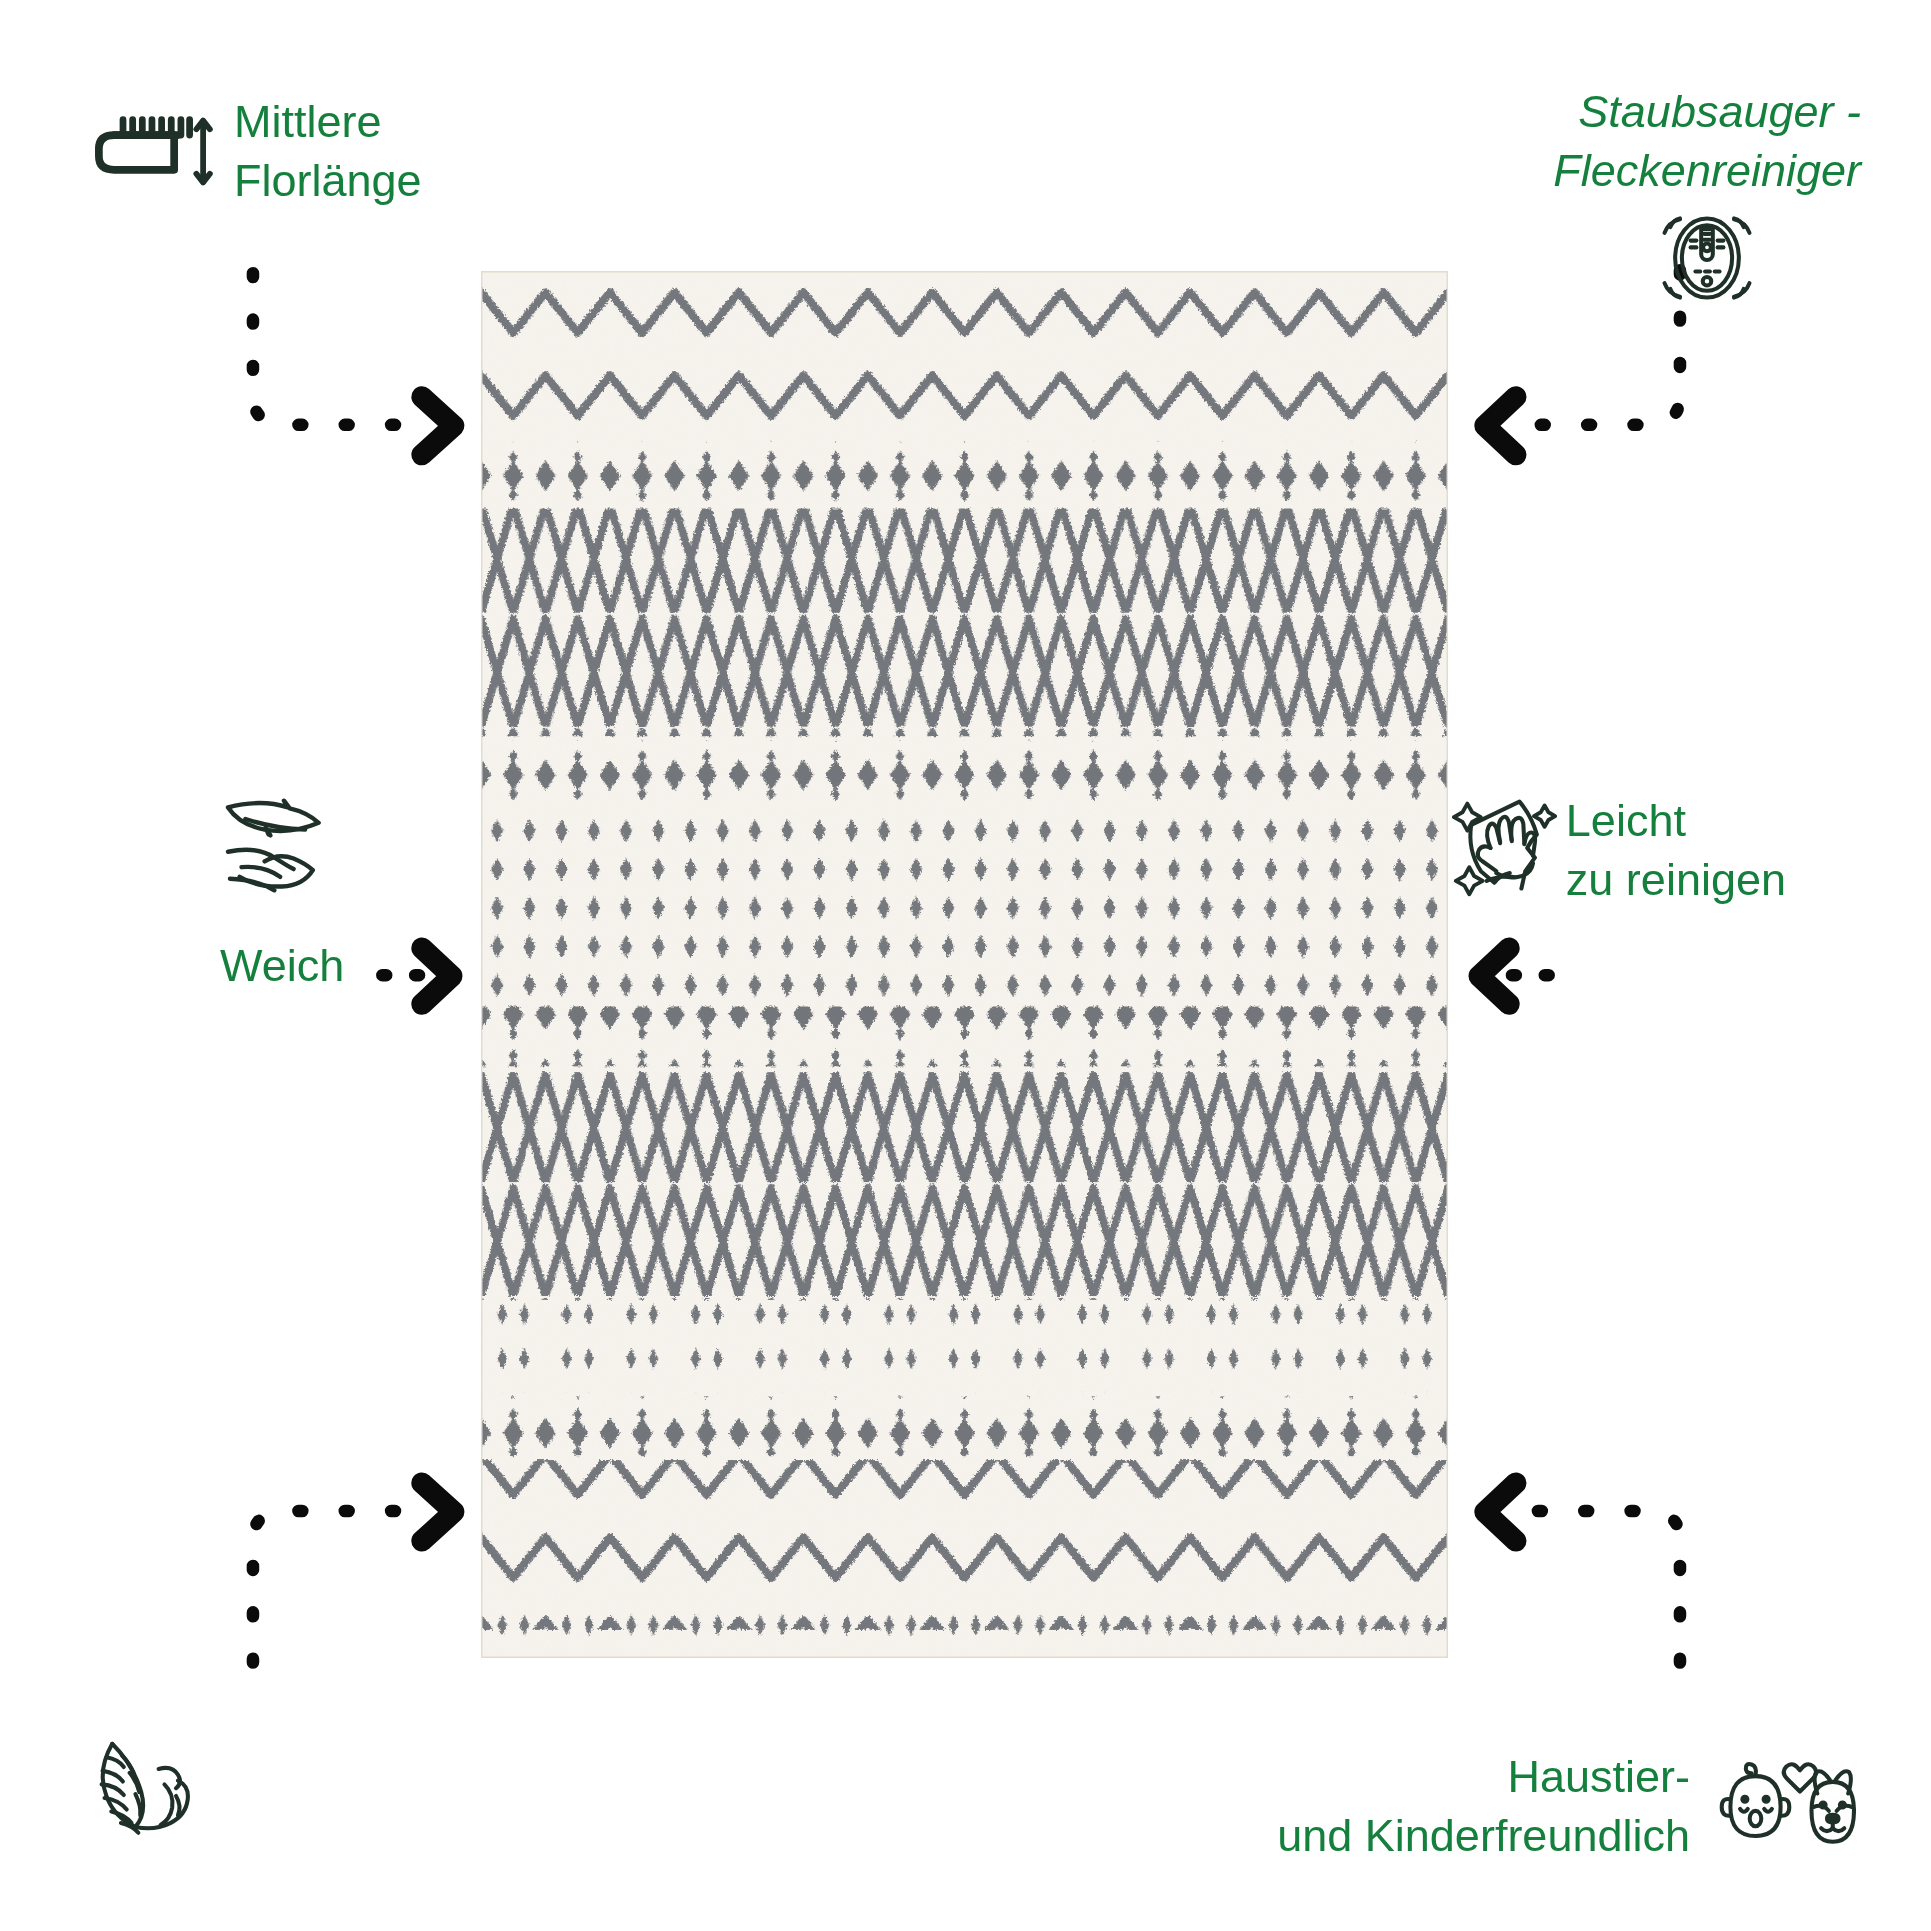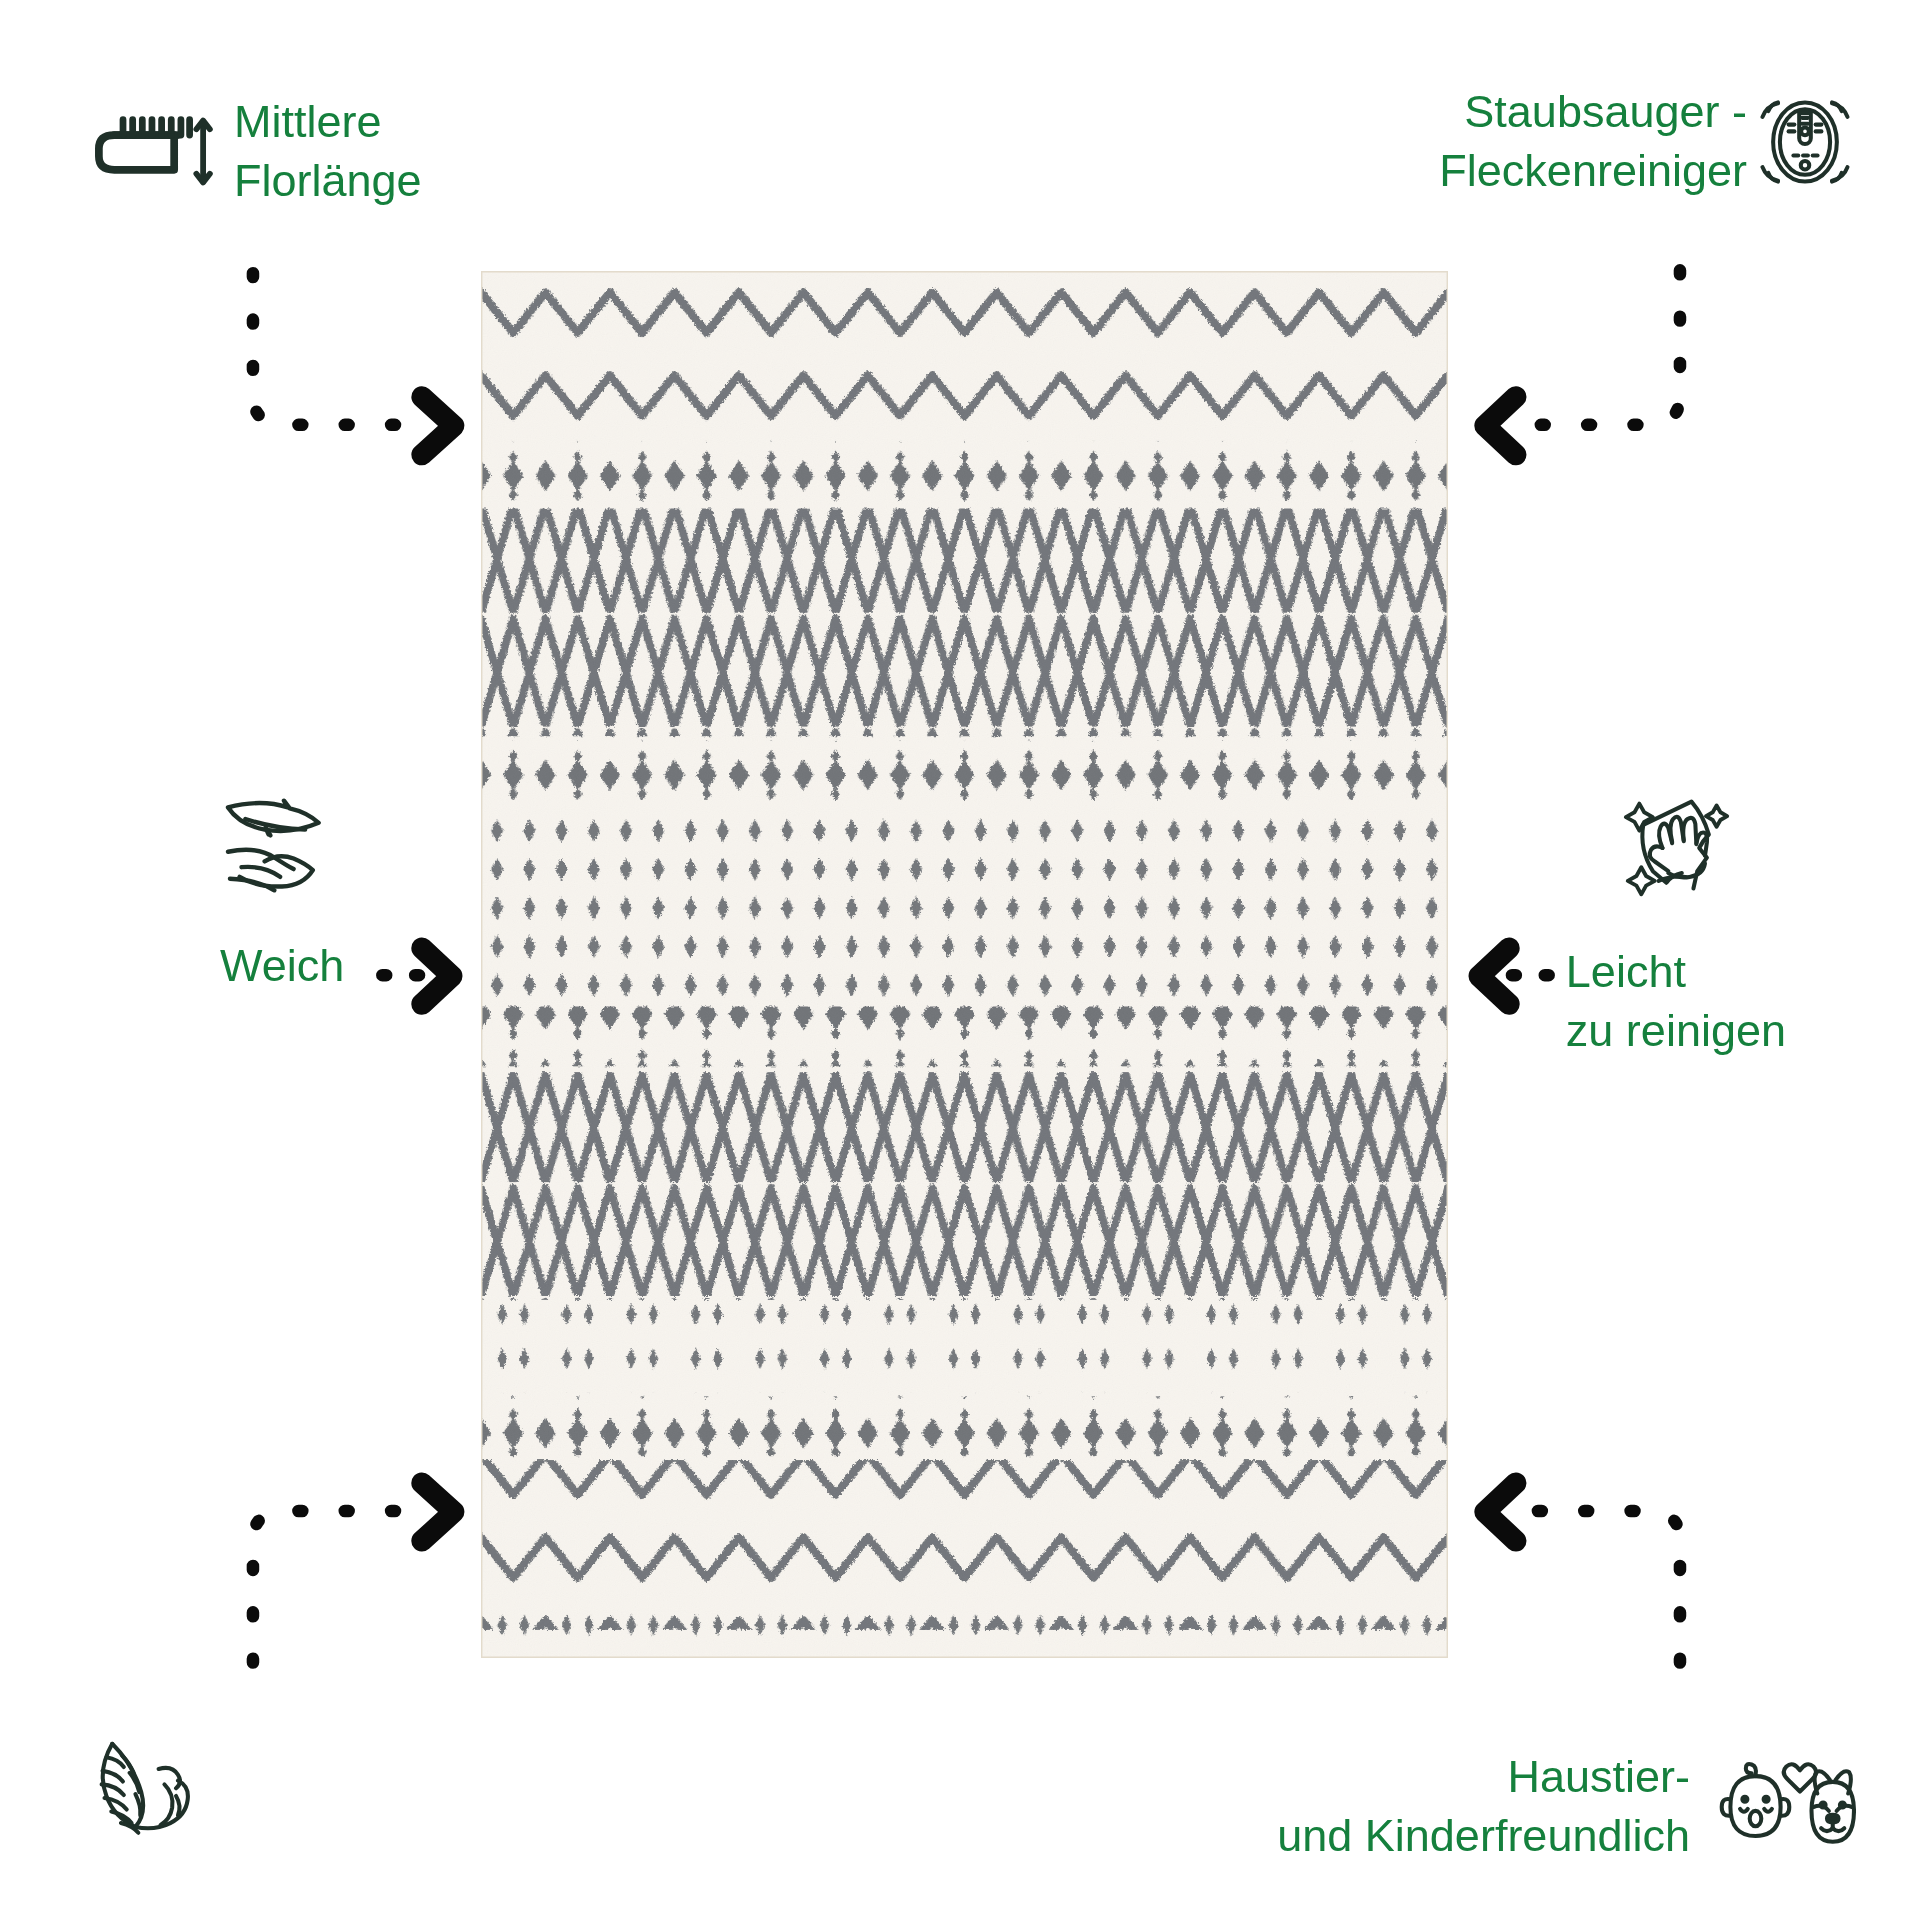--- a/index.html
+++ b/index.html
@@ -9,27 +9,27 @@
   .stage{position:absolute;inset:0;}
 
   
   .feature{position:absolute;display:flex;align-items:center;}
   .feature .ficon{flex:0 0 auto;display:flex;align-items:center;justify-content:center;}
   .flabel{color:#15803d;font-size:45px;line-height:1.30;font-weight:400;white-space:pre-line;}
 
   #f-pile      {left:89px;  top:93px;  gap:21px;}
   #f-pile .flabel{text-align:left;}
 
-  #f-vacuum    {right:70px; top:83px;  gap:2px;flex-direction:row;}
+  #f-vacuum    {right:70px; top:83px;  gap:2px;flex-direction:column;font-style:italic;}
   #f-vacuum .flabel{text-align:right;}
 
   #f-soft      {left:220px; top:792px; flex-direction:column;align-items:flex-start;}
   #f-soft .flabel{text-align:left;}
 
-  #f-clean     {right:145px;top:792px; flex-direction:column;align-items:flex-start;}
+  #f-clean     {right:145px;top:792px; flex-direction:row;align-items:flex-start;}
   #f-clean .flabel{text-align:left;}
 
   #f-shed      {left:87px;  top:1738px;gap:25px;}
   #f-shed .flabel{text-align:left;}
 
   #f-pet       {right:75px; top:1728px;gap:21px;margin-top:20px;}
   #f-pet .flabel{text-align:right;}
 
   .rowline{display:flex;align-items:center;gap:17.4px;}
 

